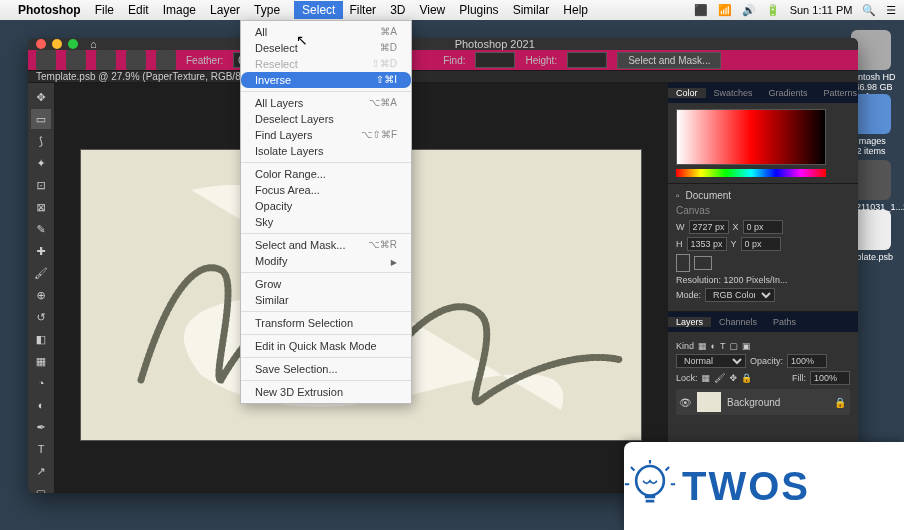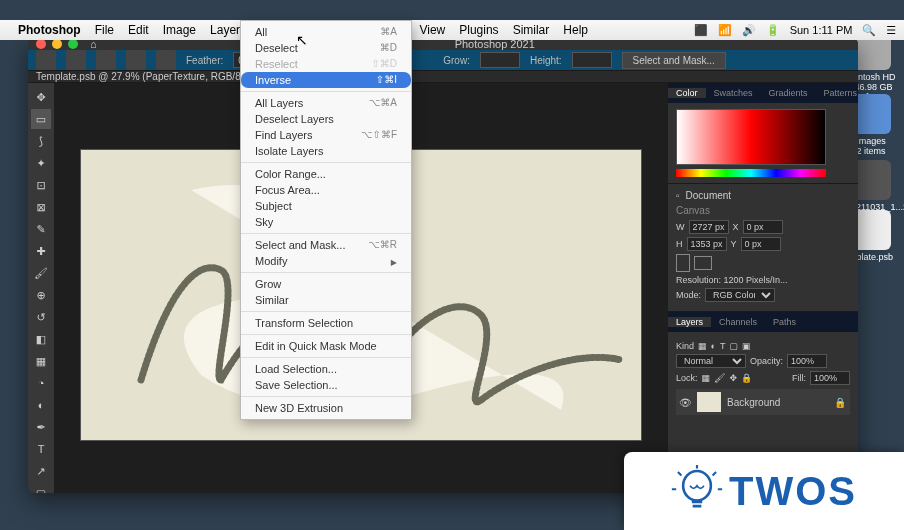--- a/index.html
+++ b/index.html
@@ -1,19 +1,19 @@
 <!DOCTYPE html>
 <html><head>
 <meta charset="utf-8">
 <style>
 * { margin: 0; padding: 0; box-sizing: border-box; font-family: -apple-system, "Helvetica Neue", Arial, sans-serif; }
 body { width: 904px; height: 530px; background: #304050; overflow: hidden; position: relative; }
 
 
-.menubar { height: 20px; background: linear-gradient(#f8f8f8,#e8e8e8); display: flex; align-items: center; font-size: 12px; padding: 0 8px; position: relative; z-index: 100; margin-top: 20px; }
+.menubar { height: 20px; background: linear-gradient(#f8f8f8,#e8e8e8); display: flex; align-items: center; font-size: 12px; padding: 0 8px; position: relative; z-index: 100; }
 .menubar .apple { margin-right: 10px; }
 .menubar .app-name { font-weight: bold; margin-right: 14px; }
 .menubar .mitem { margin-right: 14px; cursor: default; }
 .menubar .mitem.active { background: #3b7be0; color: white; padding: 2px 8px; margin-right: 6px; }
 .menubar .right { margin-left: auto; display: flex; align-items: center; gap: 10px; font-size: 11px; }
 .menubar .right span { display: inline-block; }
 
 
 .dropdown { position: absolute; top: 20px; left: 240px; width: 172px; background: #f8f8f8; border: 1px solid #bbb; box-shadow: 2px 4px 12px rgba(0,0,0,.3); z-index: 200; font-size: 11px; padding: 3px 0; }
 .dropdown .row { display: flex; justify-content: space-between; padding: 2px 14px; color: #333; cursor: default; }
@@ -25,21 +25,21 @@
 .dropdown .sep { height: 1px; background: #ddd; margin: 3px 0; }
 .dropdown .arrow::after { content: "▶"; font-size: 8px; color: #666; }
 
 
 .ps-window { position: absolute; top: 38px; left: 28px; width: 830px; height: 455px; background: #2a2a2a; border-radius: 6px; box-shadow: 0 8px 24px rgba(0,0,0,.5); display: flex; flex-direction: column; overflow: hidden; }
 .titlebar { height: 22px; background: #323232; display: flex; align-items: center; padding: 0 8px; font-size: 11px; color: #ccc; }
 .traffic { display: flex; gap: 6px; margin-right: 12px; }
 .traffic span { width: 10px; height: 10px; border-radius: 50%; display: block; }
 .tl-r { background: #ff5f57; } .tl-y { background: #febc2e; } .tl-g { background: #28c840; }
 
-.optbar { height: 30px; background: #0c4a6e; display: flex; align-items: center; padding: 0 8px; gap: 10px; font-size: 10px; color: #bbb; border-bottom: 1px solid #1a1a1a; }
+.optbar { height: 30px; background: #be185d; display: flex; align-items: center; padding: 0 8px; gap: 10px; font-size: 10px; color: #bbb; border-bottom: 1px solid #1a1a1a; }
 .optbar .ico { width: 20px; height: 20px; background: #444; border-radius: 2px; }
 .optbar .inp { width: 40px; height: 16px; background: #2a2a2a; border: 1px solid #555; color: #ccc; font-size: 10px; padding: 0 4px; }
 .optbar .btn { padding: 2px 10px; background: #444; border: 1px solid #555; color: #ccc; font-size: 10px; }
 
 .doctab { height: 22px; background: #2a2a2a; display: flex; align-items: center; padding: 0 8px; font-size: 10px; color: #ccc; border-bottom: 1px solid #1a1a1a; }
 
 .workspace { flex: 1; display: flex; }
 .tools { width: 26px; background: #383838; display: flex; flex-direction: column; align-items: center; padding: 4px 0; gap: 2px; }
 .tools .t { width: 20px; height: 20px; color: #ccc; font-size: 11px; text-align: center; line-height: 20px; cursor: default; }
 .tools .t.active { background: #555; }
@@ -64,21 +64,21 @@
 
 
 .desk-icon { position: absolute; width: 50px; text-align: center; font-size: 9px; color: #fff; }
 .desk-icon .di { width: 40px; height: 40px; background: #888; border-radius: 6px; margin: 0 auto 2px; }
 .desk-icon.hd { top: 30px; right: 8px; } .desk-icon.hd .di { background: #aaa; }
 .desk-icon.imgs { top: 94px; right: 8px; } .desk-icon.imgs .di { background: #5a8fd6; }
 .desk-icon.f1 { top: 160px; right: 8px; } .desk-icon.f1 .di { background: #555; }
 .desk-icon.f2 { top: 210px; right: 8px; } .desk-icon.f2 .di { background: #eee; }
 
 
-.twos { position: absolute; bottom: 0; right: 0; width: 280px; height: 78px; background: #fff; border-radius: 8px 0 0 0; display: flex; align-items: center; justify-content: center; gap: 6px; font-weight: 800; font-size: 40px; color: #1a5fb0; letter-spacing: 2px; box-shadow: -2px -2px 8px rgba(0,0,0,.3); margin-top: 44px; }
+.twos { position: absolute; bottom: 0; right: 0; width: 280px; height: 88px; background: #fff; border-radius: 8px 0 0 0; display: flex; align-items: center; justify-content: flex-start; gap: 6px; font-weight: 800; font-size: 40px; color: #1a5fb0; letter-spacing: 2px; box-shadow: -2px -2px 8px rgba(0,0,0,.3); margin-top: 44px; }
 .twos svg { width: 52px; height: 52px; }
 
 
 .cursor { position: absolute; top: 32px; left: 296px; z-index: 300; font-size: 14px; color: #000; pointer-events: none; }
 </style>
 </head>
 <body>
 
 <div class="menubar">
   <span class="apple"></span>
@@ -143,21 +143,21 @@
     <div class="sep"></div>
     <div class="row">
       <span>Color Range...</span>
       <span class="sc"></span>
     </div>
     <div class="row">
       <span>Focus Area...</span>
       <span class="sc"></span>
     </div>
     <div class="row">
-      <span>Subject</span>
+      <span>Opacity</span>
       <span class="sc"></span>
     </div>
     <div class="row">
       <span>Sky</span>
       <span class="sc"></span>
     </div>
     <div class="sep"></div>
     <div class="row">
       <span>Select and Mask...</span>
       <span class="sc">⌥⌘R</span>
@@ -179,24 +179,20 @@
     <div class="row">
       <span>Transform Selection</span>
       <span class="sc"></span>
     </div>
     <div class="sep"></div>
     <div class="row">
       <span>Edit in Quick Mask Mode</span>
       <span class="sc"></span>
     </div>
     <div class="sep"></div>
-    <div class="row">
-      <span>Load Selection...</span>
-      <span class="sc"></span>
-    </div>
     <div class="row">
       <span>Save Selection...</span>
       <span class="sc"></span>
     </div>
     <div class="sep"></div>
     <div class="row">
       <span>New 3D Extrusion</span>
       <span class="sc"></span>
     </div>
   </div>
@@ -234,21 +230,21 @@
   </div>
 
   <div class="optbar">
     <span class="ico"></span>
     <span class="ico"></span>
     <span class="ico"></span>
     <span class="ico"></span>
     <span class="ico"></span>
     <span>Feather:</span>
     <input class="inp" value="0 px" style="">
-    <span style="margin-left:160px">Grow:</span>
+    <span style="margin-left:160px">Find:</span>
     <input class="inp" style="">
     <span>Height:</span>
     <input class="inp" style="">
     <button class="btn">Select and Mask...</button>
   </div>
 
   <div class="doctab">
     <span>Template.psb @ 27.9% (PaperTexture, RGB/8) *</span>
     <span style="margin-left:6px">×</span>
   </div>

